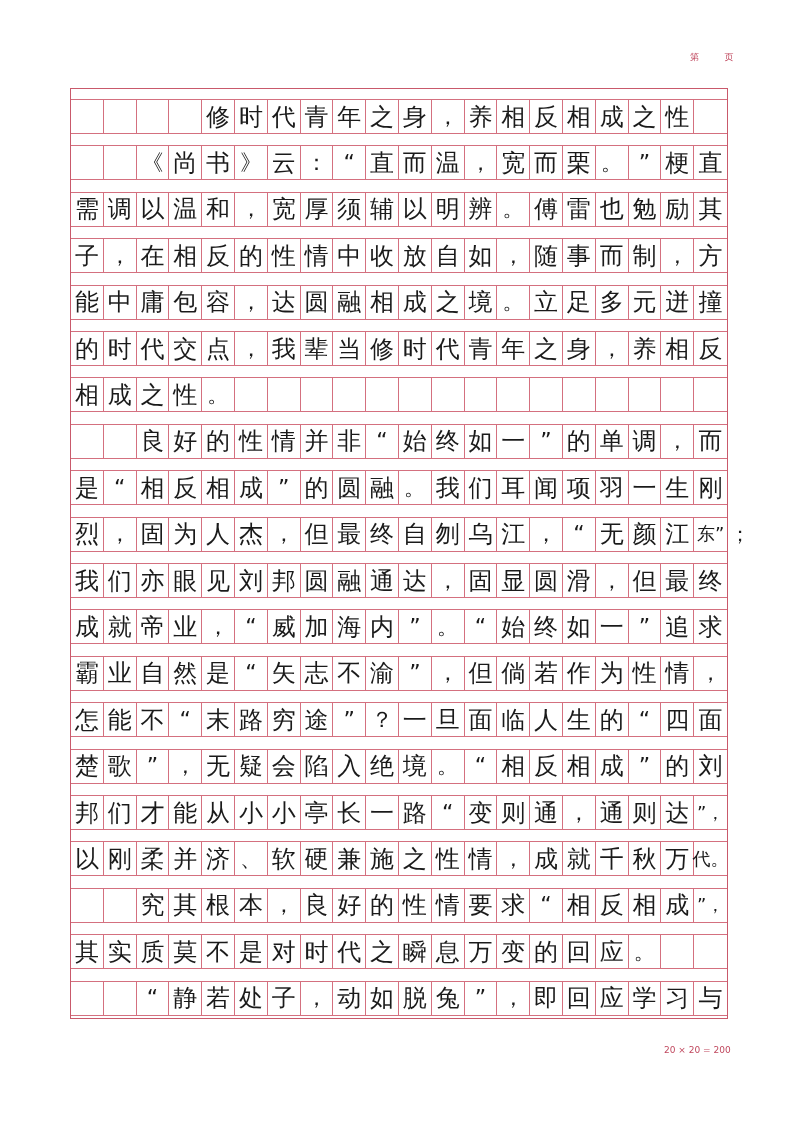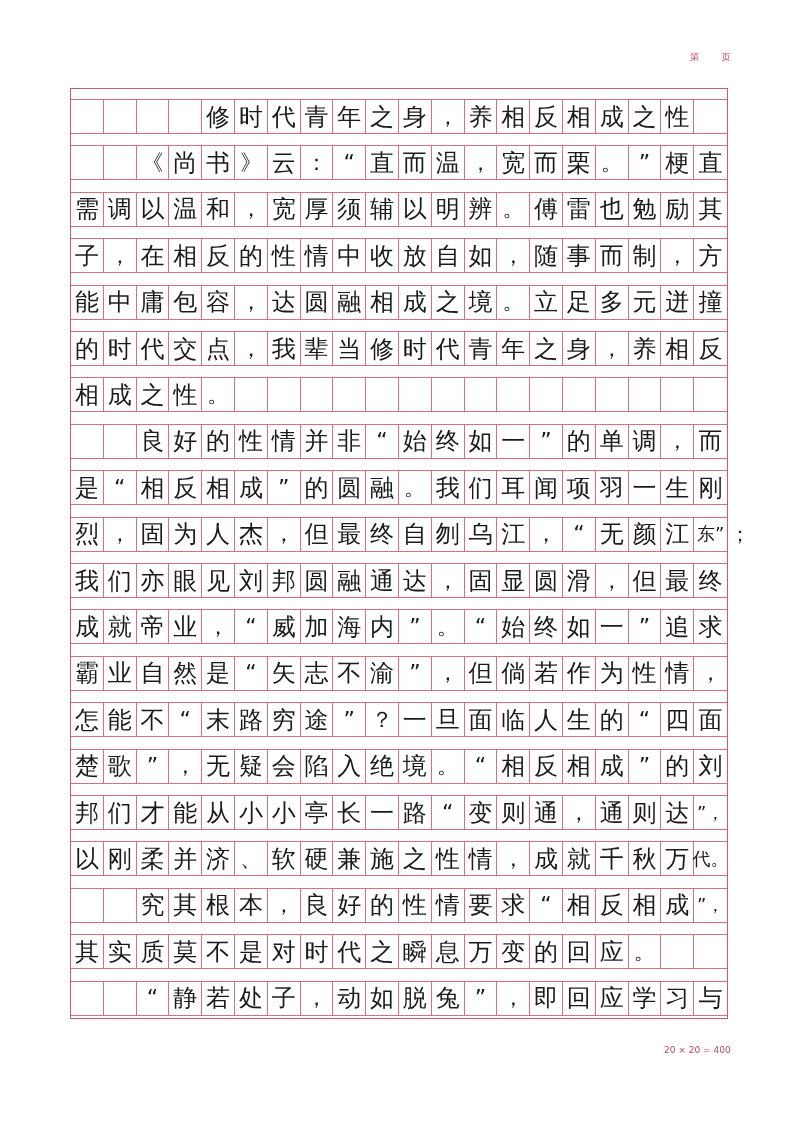--- a/index.html
+++ b/index.html
@@ -3,21 +3,21 @@
 <meta charset="utf-8">
 <style>
   html, body { margin: 0; padding: 0; }
   body {
     width: 800px; height: 1131px; background: #ffffff; position: relative; overflow: hidden;
     font-family: "DejaVu Sans", sans-serif;
   }
   .page-label {
     position: absolute; top: 51px; left: 690px;
     font-size: 9px; color: #c0485e; letter-spacing: 10px;
-    font-family: Liberation Sans, sans-serif;
+    font-family: Liberation Mono, monospace;
   }
   .grid-frame {
     position: absolute; left: 70px; top: 88px; width: 656px; height: 929px;
     border: 1.5px solid #c9596b;
     box-sizing: content-box;
   }
   .grid-row {
     position: absolute; left: 0; width: 656px; height: 33px;
     border-top: 1px solid #d4707f; border-bottom: 1px solid #d4707f;
     display: flex;
@@ -482,15 +482,15 @@
       <div class="cell punct">，</div>
       <div class="cell">即</div>
       <div class="cell">回</div>
       <div class="cell">应</div>
       <div class="cell">学</div>
       <div class="cell">习</div>
       <div class="cell">与</div>
     </div>
   </div>
 
-<div class="footer-count">20 × 20 = 400</div>
+<div class="footer-count">20 × 20 = 200</div>
 
 <span class="overflow-mark" style="left: 730px; top: 520.6px;">；</span>
 
 </body></html>

